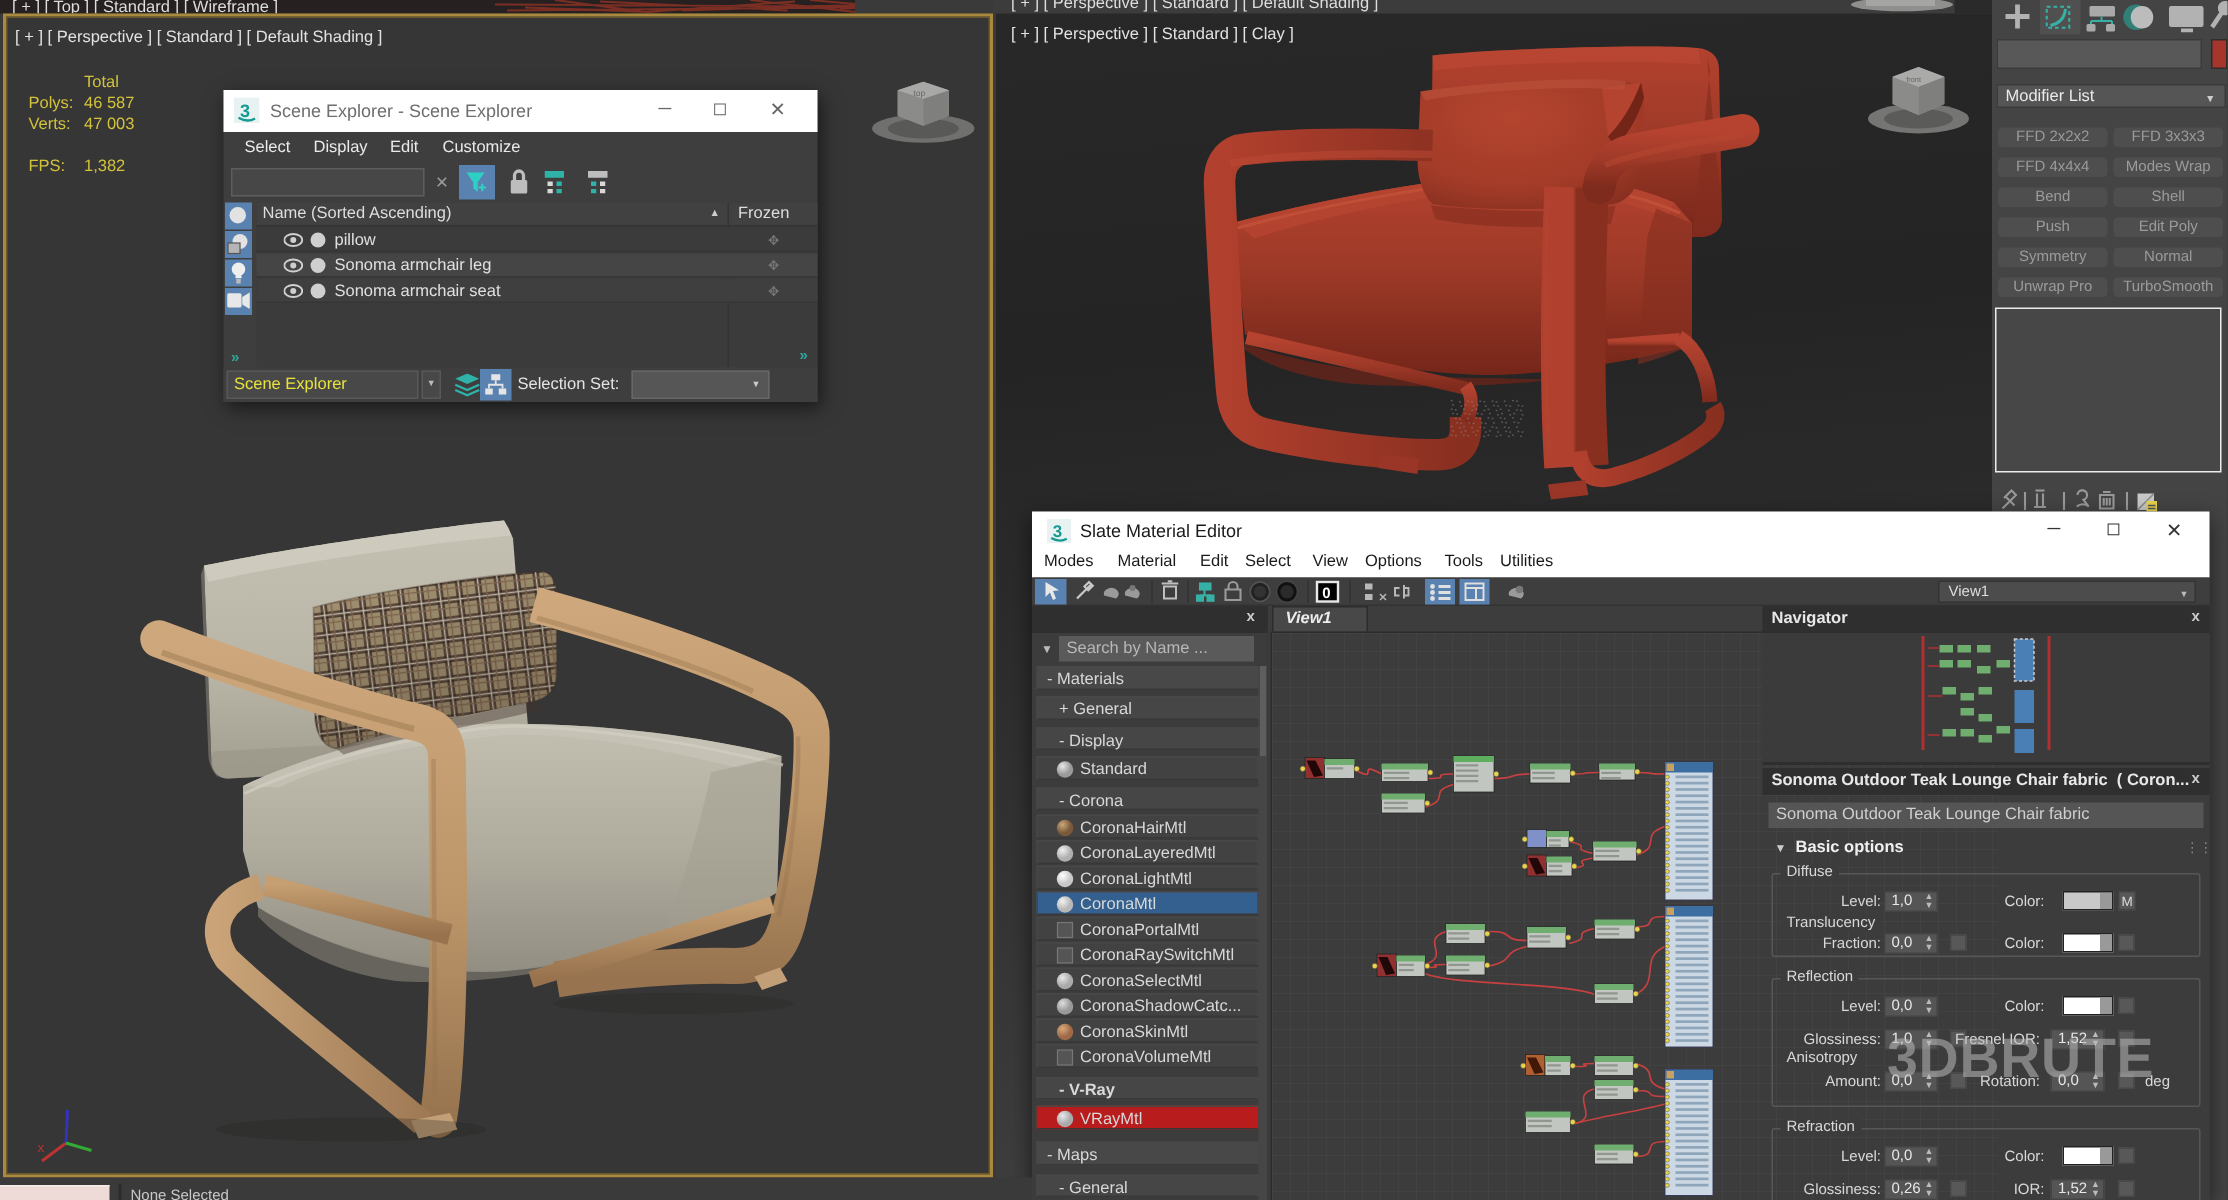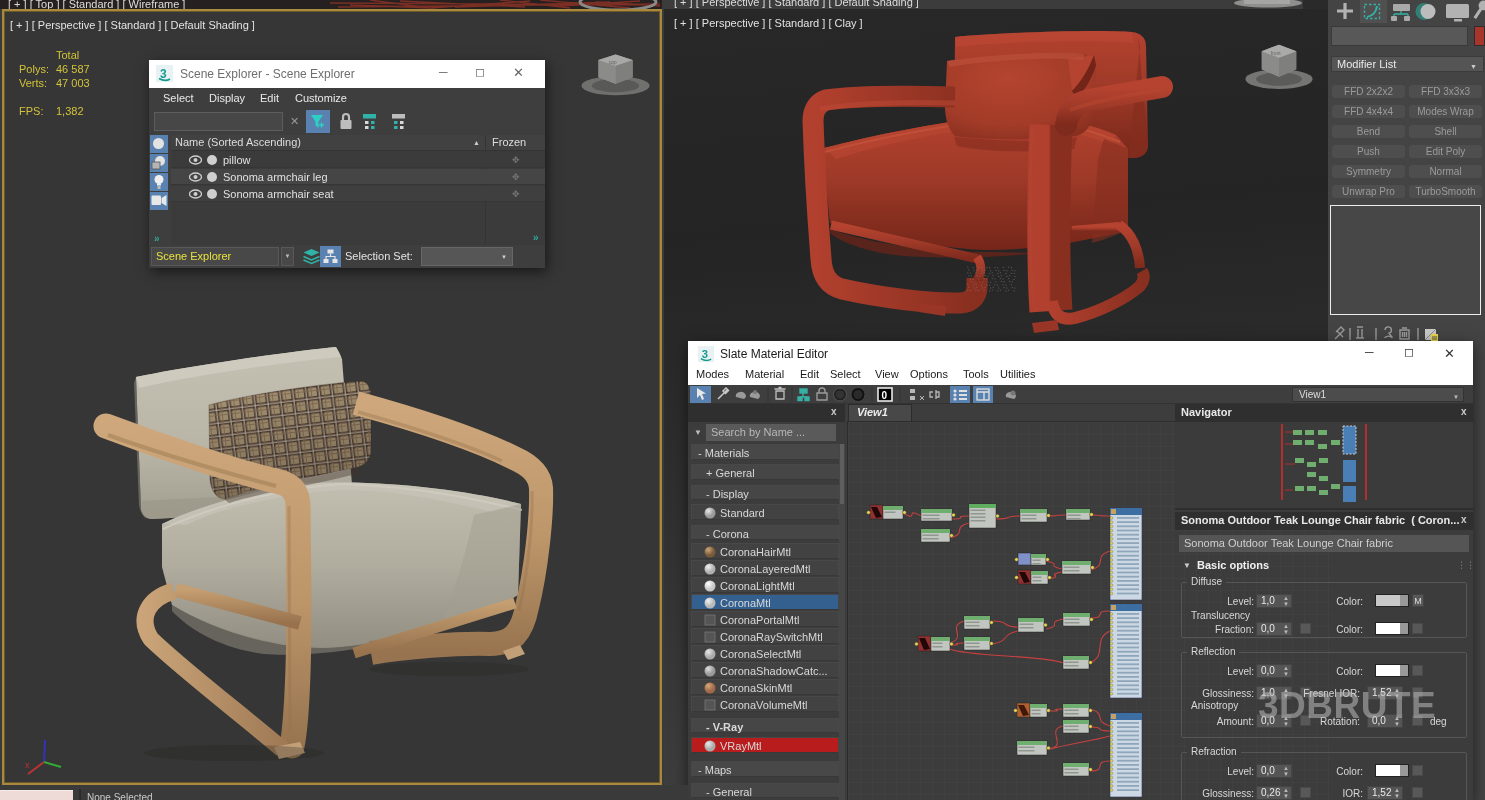--- a/index.html
+++ b/index.html
@@ -1,21 +1,21 @@
 <!DOCTYPE html>
 <html><head><meta charset="utf-8"><style>
 *{margin:0;padding:0;box-sizing:border-box;}
 html,body{width:1485px;height:800px;overflow:hidden;background:#3a3a3a;}
 body{font-family:"Liberation Sans",sans-serif;}
 .abs{position:absolute;}
 .lbl{color:#e2e2e2;font-size:11px;}
 </style></head><body>
 <div class="abs" style="left:0;top:0;width:1485px;height:800px;background:#3a3a3a;">
 
-<div class="abs" style="left:0;top:0;width:662px;height:9px;background:#262020;overflow:hidden;">
+<div class="abs" style="left:0;top:0;width:570px;height:9px;background:#262020;overflow:hidden;">
  <svg class="abs" style="left:0;top:0;" width="662" height="9">
   <g stroke="#7b2f24" stroke-width="1.3" fill="none">
    <path d="M330,3 l330,2 M338,7 l322,-3 M400,1 l125,6 M540,0 l90,8 M455,7 l155,-5 M350,5 l85,3 M595,2 l65,4 M370,0 l60,8 M430,8 l100,-7 M500,0 l70,8 M560,6 l80,-5"></path>
   </g>
   <ellipse cx="618" cy="2" rx="38" ry="8" fill="none" stroke="#8a8a88" stroke-width="3"></ellipse>
   <text x="8" y="8" fill="#ddd" font-size="11">[ + ] [ Top ] [ Standard ] [ Wireframe ]</text>
  </svg>
 </div>
 <div class="abs" style="left:662px;top:0;width:666px;height:9px;background:#3c3c3c;overflow:hidden;">
  <div class="abs" style="left:12px;top:-4px;color:#ddd;font-size:11px;white-space:nowrap;">[ + ] [ Perspective ] [ Standard ] [ Default Shading ]</div>

